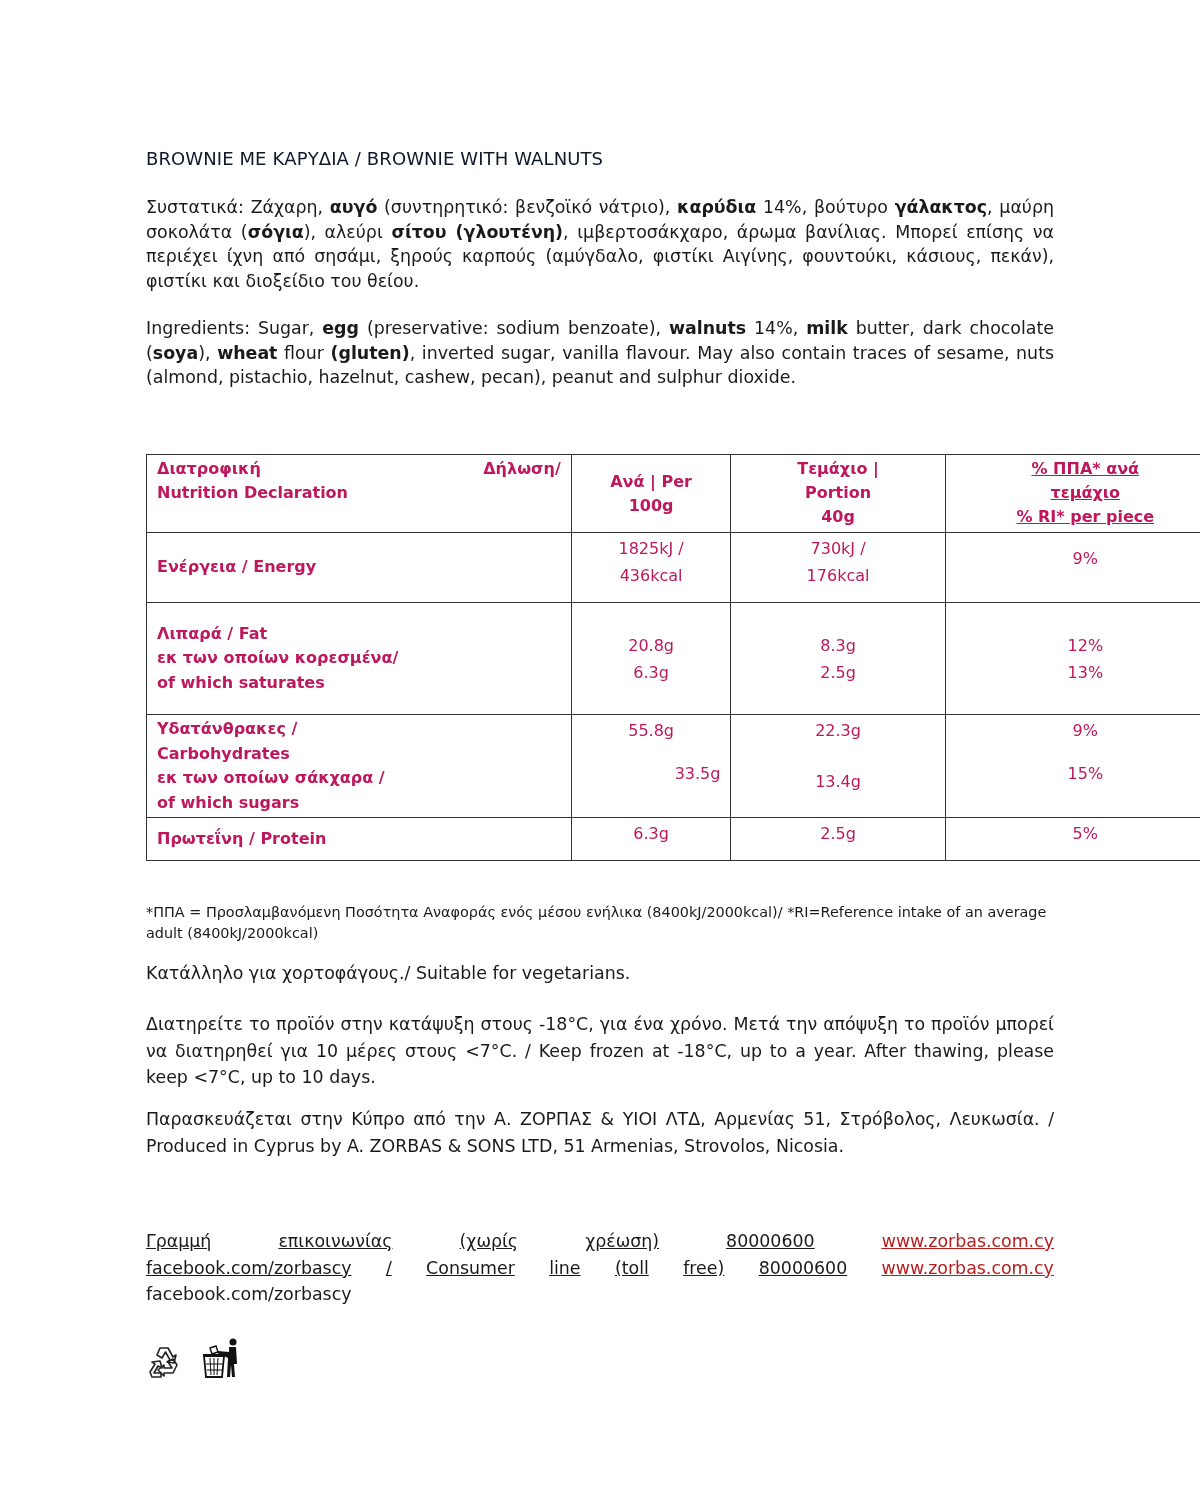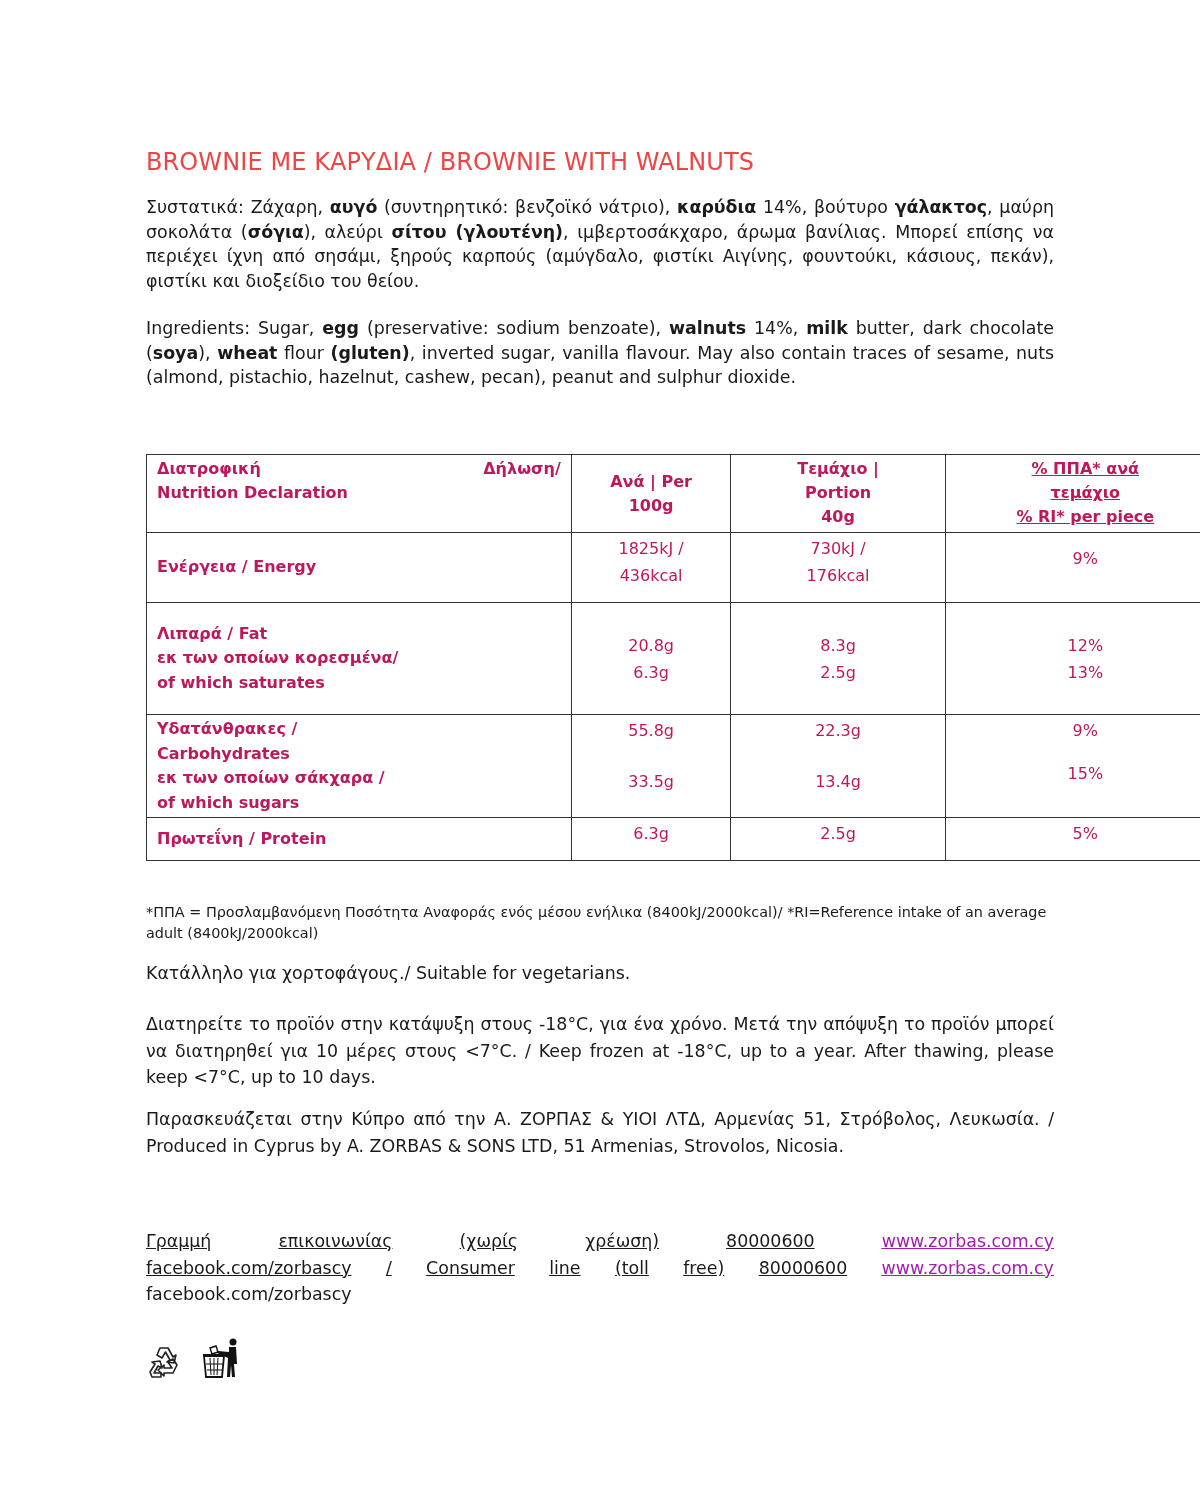--- a/index.html
+++ b/index.html
@@ -1,21 +1,21 @@
 <!DOCTYPE html>
 <html><head>
 <meta charset="utf-8">
 <style>
   html, body { margin: 0; padding: 0; background: #ffffff; }
   body {
     width: 1200px; height: 1487px; position: relative; overflow: hidden;
     font-family: "DejaVu Sans", sans-serif; color: #111;
   }
   .page { position: absolute; left: 146px; top: 0; width: 908px; }
-  .title { position: absolute; top: 148px; left: 0; font-size: 24px; letter-spacing: 0.1px; color: #ef4444; }
+  .title { position: absolute; top: 148px; left: 0; font-size: 18px; letter-spacing: 0.1px; color: #0f172a; }
   .para {
     position: absolute; left: 0; width: 908px; font-size: 17.4px; line-height: 24.6px;
     text-align: justify; color: #1a1a1a;
   }
   .para b { font-weight: bold; }
   #ingr-gr { top: 195px; }
   #ingr-en { top: 316px; }
 
   table.nutri {
     position: absolute; top: 454px; left: 0; width: 1080px;
@@ -38,21 +38,21 @@
   tr.r-fat { height: 112px; }
   tr.r-carb { height: 98px; }
   tr.r-prot { height: 43px; }
   tr.r-salt { height: 44px; }
   .footnote { position: absolute; top: 902px; left: 0; width: 912px; font-size: 14.4px; line-height: 21px; color: #1a1a1a; }
   #veg { top: 961px; }
   #storage { top: 1011px; line-height: 26.6px; }
   #produced { top: 1106px; line-height: 26.6px; }
   #contact { top: 1228px; line-height: 26.6px; }
   .contact-line { display: flex; justify-content: space-between; text-decoration: underline; }
-  a.link { color: #a21caf; text-decoration: underline; }
+  a.link { color: #b91c1c; text-decoration: underline; }
   .icons { position: absolute; top: 1338px; left: 0; display: flex; gap: 20px; align-items: flex-end; }
   .icons svg { display: block; }
 </style>
 </head>
 <body>
 
 <div class="page">
   <div class="title">BROWNIE ΜΕ ΚΑΡΥΔΙΑ / BROWNIE WITH WALNUTS</div>
 
   <div class="para" id="ingr-gr"><span>Συστατικά: Ζάχαρη, </span><b>αυγό</b><span> (συντηρητικό: βενζοϊκό νάτριο), </span><b>καρύδια</b><span> 14%, βούτυρο </span><b>γάλακτος</b><span>, μαύρη σοκολάτα (</span><b>σόγια</b><span>), αλεύρι </span><b>σίτου (γλουτένη)</b><span>, ιμβερτοσάκχαρο, άρωμα βανίλιας. Μπορεί επίσης να περιέχει ίχνη από σησάμι, ξηρούς καρπούς (αμύγδαλο, φιστίκι Αιγίνης, φουντούκι, κάσιους, πεκάν), φιστίκι και διοξείδιο του θείου.</span></div>
@@ -120,21 +120,21 @@
     </tr>
     <tr class="r-carb">
       <td class="lbl">
             <div>Υδατάνθρακες /</div>
             <div>Carbohydrates</div>
             <div>εκ των οποίων σάκχαρα /</div>
             <div>of which sugars</div>
           </td>
       <td class="num gap">
             <div>55.8g</div>
-            <div style="margin-top: 24px;">33.5g</div>
+            <div style="margin-top: 16px; text-align: right;">33.5g</div>
           </td>
       <td class="num gap">
             <div>22.3g</div>
             <div style="margin-top: 24px;">13.4g</div>
           </td>
       <td class="num gap">
             <div>9%</div>
             <div style="margin-top: 16px;">15%</div>
           </td>
     </tr>

